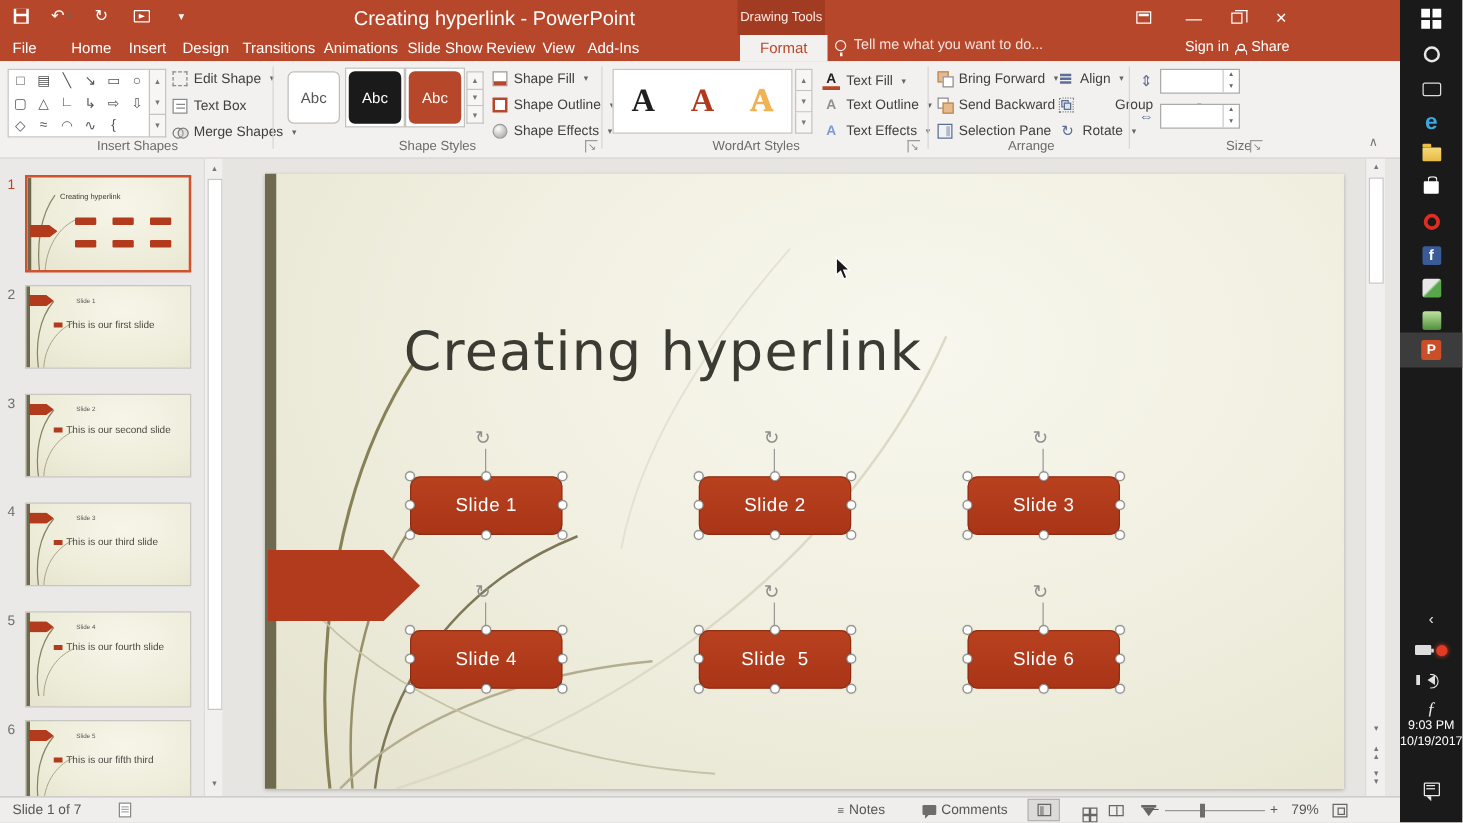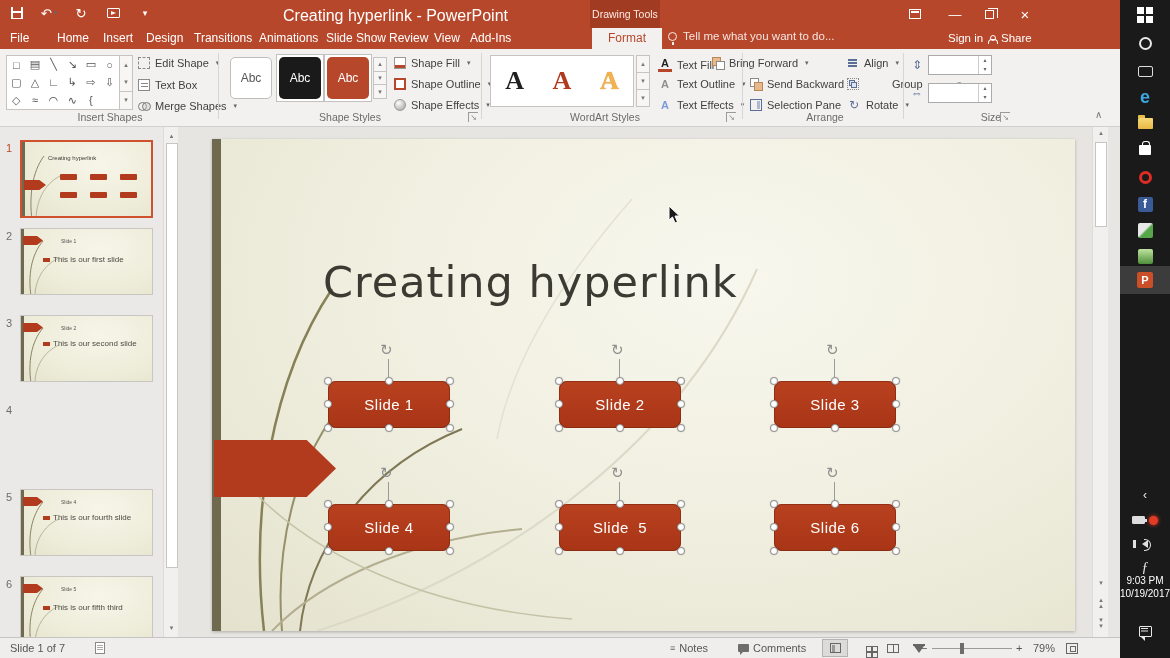--- a/index.html
+++ b/index.html
@@ -319,21 +319,21 @@
   </div>
   <div class="rbtn" style="left:658px; top:50px;">
     <span class="ta" style="color:#7a9bd4;">A</span>
     <span>Text Effects</span>
       <span class="dd">▾</span>
   </div>
   <div class="glabel" style="left:545px; width:120px;">WordArt Styles</div>
   <div class="launcher" style="left:726px;">↘</div>
   <div class="gsep" style="left:742px;"></div>
 
-  <div class="rbtn" style="left:712px; top:8px;">
+  <div class="rbtn" style="left:750px; top:8px;">
     <span class="mini mi-bf"></span>
     <span>Bring Forward</span>
       <span class="dd">▾</span>
   </div>
   <div class="rbtn" style="left:750px; top:29px;">
     <span class="mini mi-sb"></span>
     <span>Send Backward</span>
       <span class="dd">▾</span>
   </div>
   <div class="rbtn" style="left:750px; top:50px;">
@@ -423,23 +423,36 @@
     <div class="tbar"></div>
     <div class="tarrow" style="left:2px; top:7px; width:20px; height:9px;"></div>
     <span class="thead" style="left:40px; top:9px;">Slide 2</span>
     <div class="tbullet" style="left:22px; top:22px; width:100px;">
         <span class="bsq"></span>
         <span>This is our second slide</span>
       </div>
   </div>
 
   <span class="thumb-num" style="left:6px; top:277px;">4</span>
+  <div class="thumb" style="top:275px; height:67px;">
+    <svg class="thumb-grass" width="133" height="67" viewBox="0 0 133 67">
+      <path d="M10,67 C7,47 10,26 22,12" stroke="#8a8465" stroke-width="1" fill="none"></path>
+      <path d="M14,67 C14,52 22,36 38,29" stroke="#a9a486" stroke-width="0.8" fill="none"></path>
+    </svg>
+    <div class="tbar"></div>
+    <div class="tarrow" style="left:2px; top:7px; width:20px; height:9px;"></div>
+    <span class="thead" style="left:40px; top:9px;">Slide 3</span>
+    <div class="tbullet" style="left:22px; top:25px; width:105px;">
+        <span class="bsq"></span>
+        <span>This is our third slide</span>
+      </div>
+  </div>
 
   <span class="thumb-num" style="left:6px; top:364px;">5</span>
-  <div class="thumb" style="top:362px; height:67px;padding-left:34px;">
+  <div class="thumb" style="top:362px; height:77px;padding-left:34px;">
     <svg class="thumb-grass" width="133" height="67" viewBox="0 0 133 67">
       <path d="M10,67 C7,47 10,26 22,12" stroke="#8a8465" stroke-width="1" fill="none"></path>
       <path d="M14,67 C14,52 22,36 38,29" stroke="#a9a486" stroke-width="0.8" fill="none"></path>
     </svg>
     <div class="tbar"></div>
     <div class="tarrow" style="left:2px; top:7px; width:20px; height:9px;"></div>
     <span class="thead" style="left:40px; top:9px;">Slide 4</span>
     <div class="tbullet" style="left:22px; top:22px; width:100px;">
         <span class="bsq"></span>
         <span>This is our fourth slide</span>

